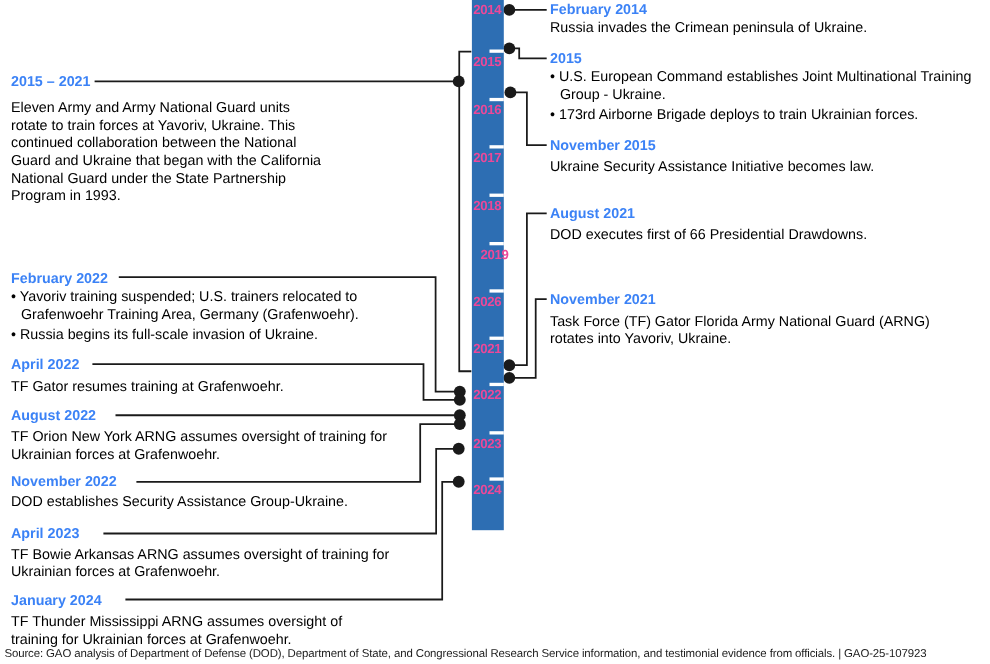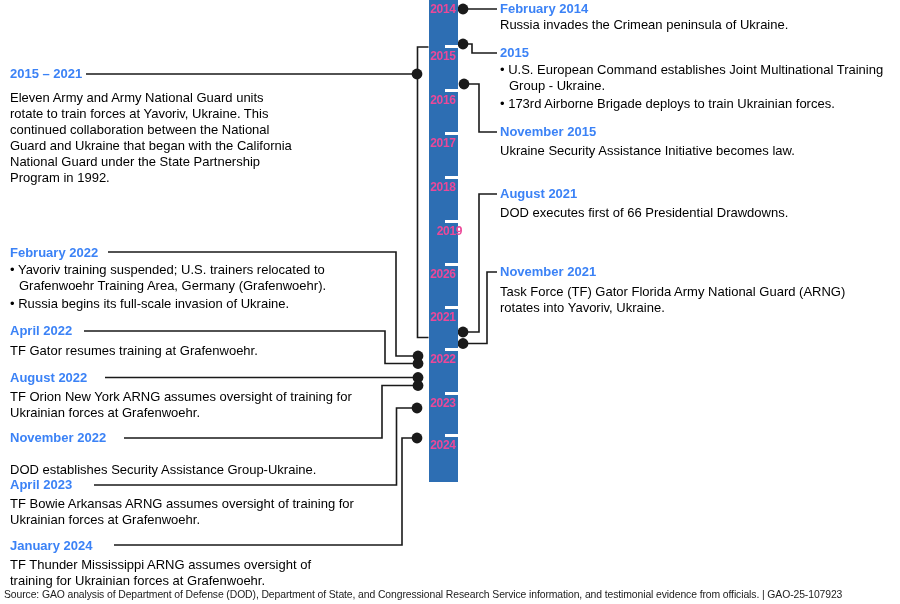--- a/index.html
+++ b/index.html
@@ -83,21 +83,21 @@
       <div class="tick" style="left: 445px; top: 392px; background: rgb(255, 255, 255);"></div>
       <div class="tick" style="left: 445px; top: 434px; background: rgb(255, 255, 255);"></div>
       <div class="event" style="left: 10px; top: 66px;">
         <div class="ehead">2015 – 2021</div>
         <div style="margin-top: 8px;">
           <div class="eline">Eleven Army and Army National Guard units</div>
           <div class="eline">rotate to train forces at Yavoriv, Ukraine. This</div>
           <div class="eline">continued collaboration between the National</div>
           <div class="eline">Guard and Ukraine that began with the California</div>
           <div class="eline">National Guard under the State Partnership</div>
-          <div class="eline">Program in 1992.</div>
+          <div class="eline">Program in 1993.</div>
         </div>
       </div>
       <div class="event" style="left: 10px; top: 245px;">
         <div class="ehead">February 2022</div>
         <div style="margin-top: 1px;">
           <div class="eline">• Yavoriv training suspended; U.S. trainers relocated to</div>
           <div class="eline cont">Grafenwoehr Training Area, Germany (Grafenwoehr).</div>
           <div class="eline bgap">• Russia begins its full-scale invasion of Ukraine.</div>
         </div>
       </div>
@@ -109,21 +109,21 @@
       </div>
       <div class="event" style="left: 10px; top: 370px;">
         <div class="ehead">August 2022</div>
         <div style="margin-top: 3px;">
           <div class="eline">TF Orion New York ARNG assumes oversight of training for</div>
           <div class="eline">Ukrainian forces at Grafenwoehr.</div>
         </div>
       </div>
       <div class="event" style="left: 10px; top: 430px;">
         <div class="ehead">November 2022</div>
-        <div style="margin-top: 16px;">
+        <div style="margin-top: 2px;">
           <div class="eline">DOD establishes Security Assistance Group-Ukraine.</div>
         </div>
       </div>
       <div class="event" style="left: 10px; top: 477px;">
         <div class="ehead">April 2023</div>
         <div style="margin-top: 3px;">
           <div class="eline">TF Bowie Arkansas ARNG assumes oversight of training for</div>
           <div class="eline">Ukrainian forces at Grafenwoehr.</div>
         </div>
       </div>

